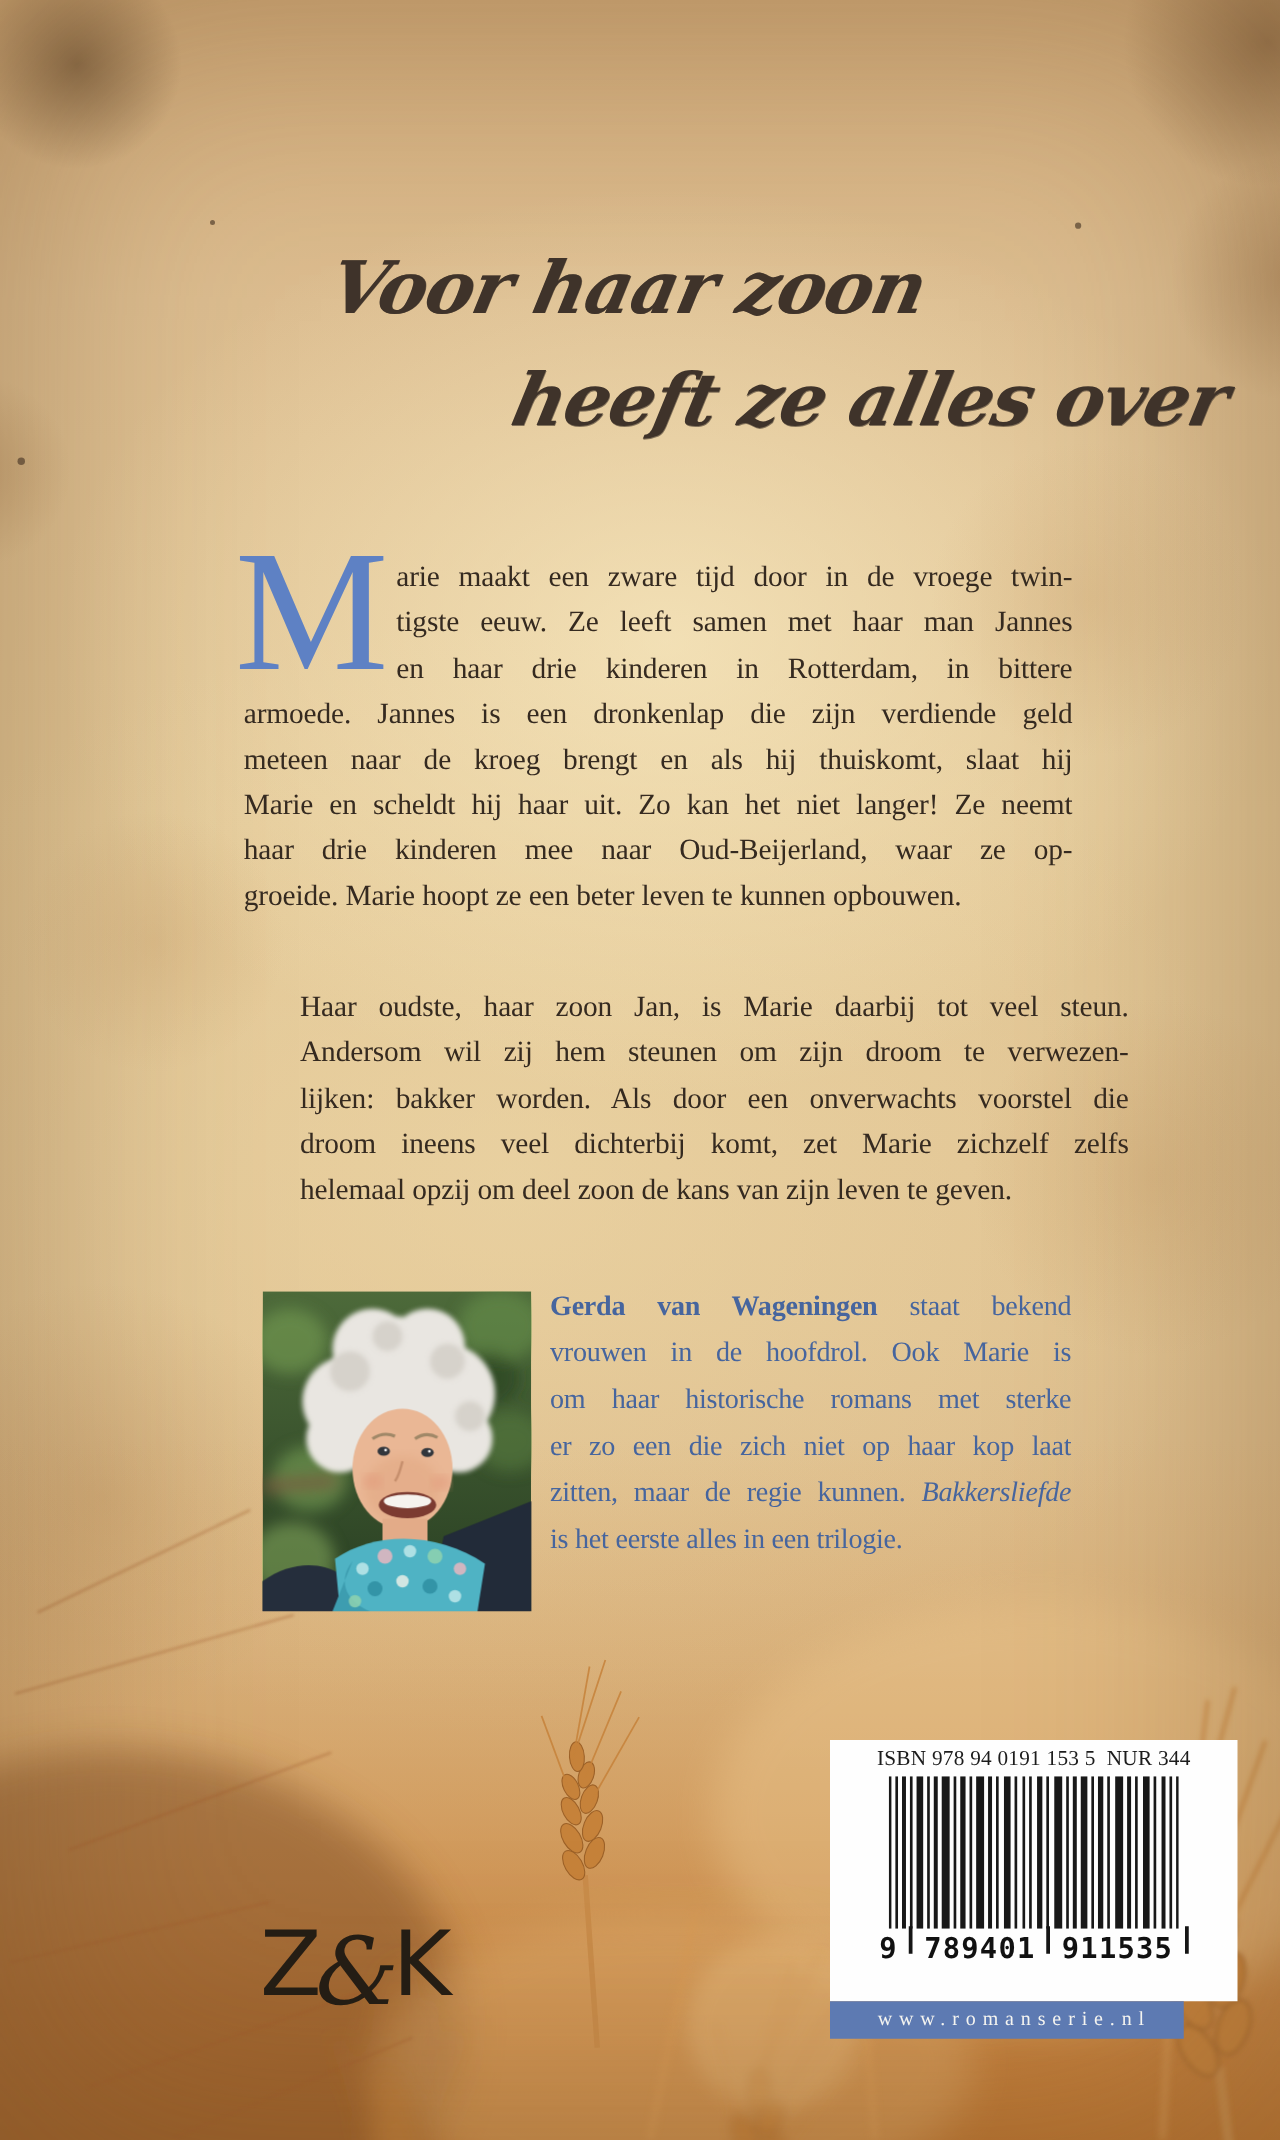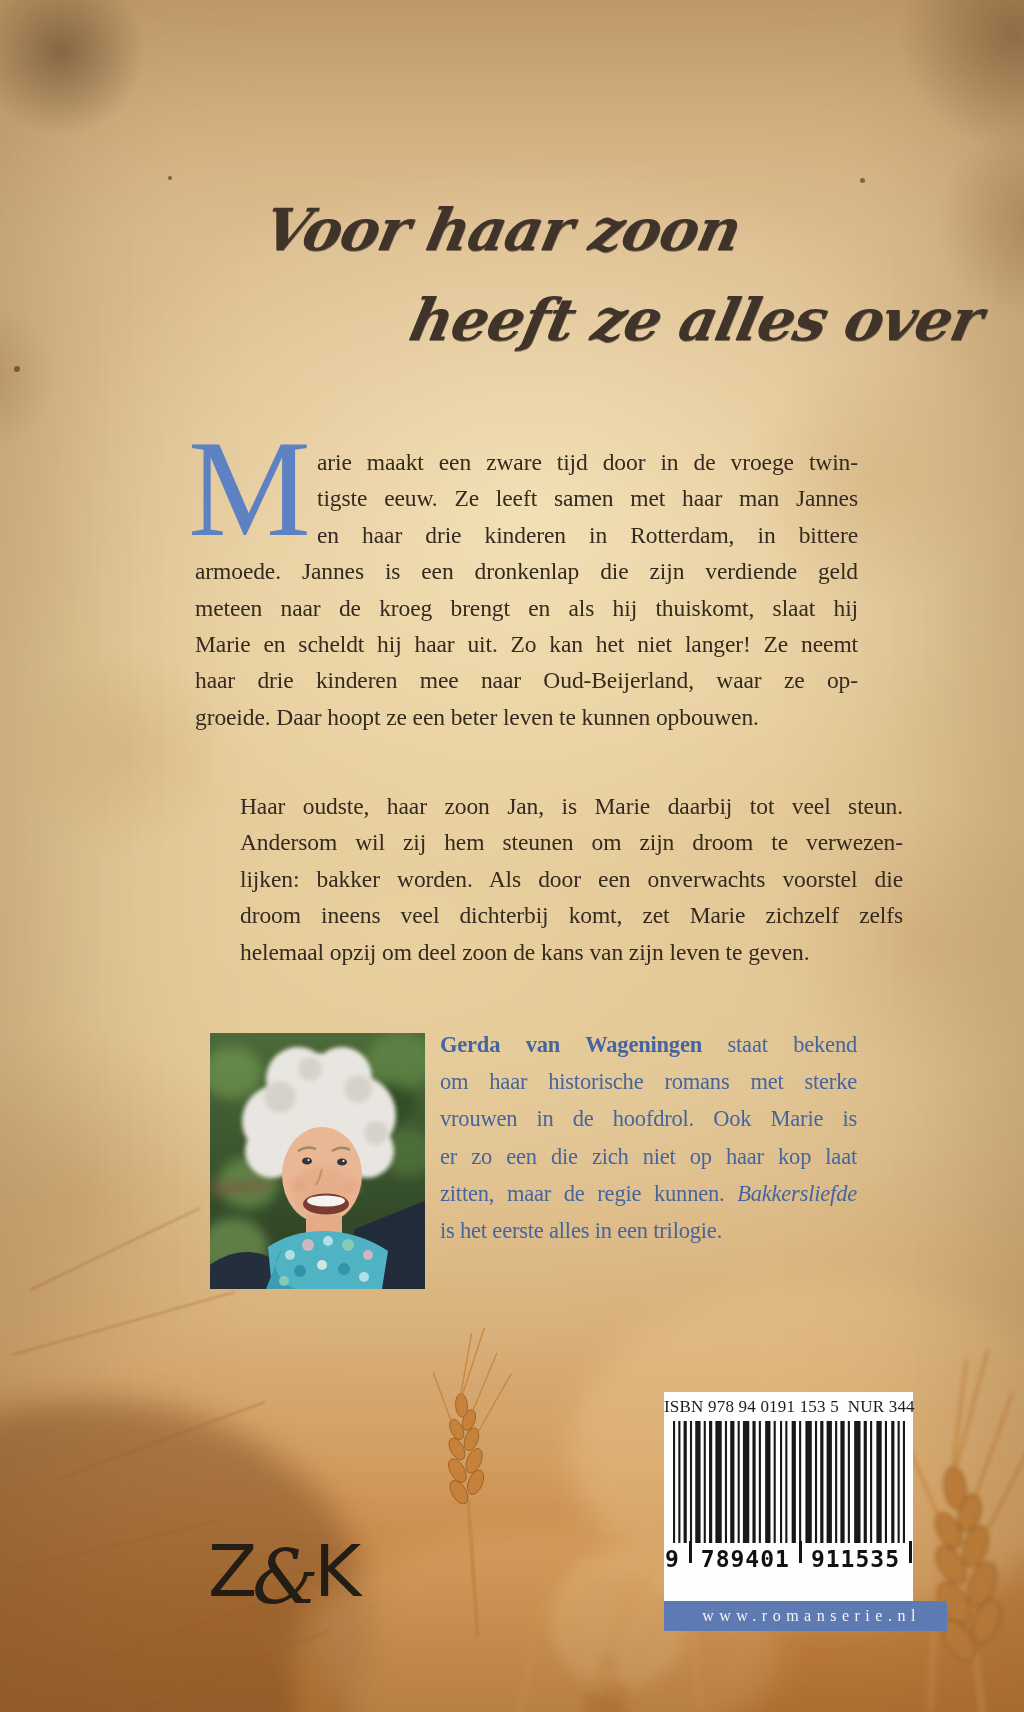--- a/index.html
+++ b/index.html
@@ -63,21 +63,21 @@
   #bio .jline{height:37.2px;line-height:37.2px;font-size:22.5px;color:#46659e;letter-spacing:-0.2px;}
 
   
   #photo{position:absolute;left:210px;top:1033px;width:215px;height:256px;overflow:hidden;}
 
   
   #wheat{position:absolute;left:0;top:1150px;width:1024px;height:562px;pointer-events:none;}
 
   
   #barcode-box{
-    position:absolute;left:664px;top:1392px;width:249px;height:209px;
+    position:absolute;left:664px;top:1392px;width:326px;height:209px;
     background:#fefefe;box-sizing:border-box;padding-top:5px;
   }
   #isbn-line{
     text-align:center;font-family:"Liberation Serif", serif;font-size:17px;
     color:#1c1c1c;white-space:pre;letter-spacing:0.2px;
   }
   #bars{display:block;margin:4px auto 0 auto;width:232px;height:122px;}
   #digits-row{
     display:flex;justify-content:center;align-items:flex-end;gap:9px;
     height:30px;margin-top:-2px;
@@ -195,21 +195,21 @@
 
   <div id="dropcap">M</div>
   <div id="para1">
       <div class="jline indent">arie maakt een zware tijd door in de vroege twin-</div>
       <div class="jline indent">tigste eeuw. Ze leeft samen met haar man Jannes</div>
       <div class="jline indent">en haar drie kinderen in Rotterdam, in bittere</div>
       <div class="jline">armoede. Jannes is een dronkenlap die zijn verdiende geld</div>
       <div class="jline">meteen naar de kroeg brengt en als hij thuiskomt, slaat hij</div>
       <div class="jline">Marie en scheldt hij haar uit. Zo kan het niet langer! Ze neemt</div>
       <div class="jline">haar drie kinderen mee naar Oud-Beijerland, waar ze op-</div>
-      <div class="jline last">groeide. Daar hoopt ze een beter leven te kunnen opbouwen.</div>
+      <div class="jline last">groeide. Marie hoopt ze een beter leven te kunnen opbouwen.</div>
     </div>
   <div id="para2">
       <div class="jline">Haar oudste, haar zoon Jan, is Marie daarbij tot veel steun.</div>
       <div class="jline">Andersom wil zij hem steunen om zijn droom te verwezen-</div>
       <div class="jline">lijken: bakker worden. Als door een onverwachts voorstel die</div>
       <div class="jline">droom ineens veel dichterbij komt, zet Marie zichzelf zelfs</div>
       <div class="jline last">helemaal opzij om deel zoon de kans van zijn leven te geven.</div>
     </div>
 
   <div id="photo">
@@ -287,22 +287,22 @@
         <circle cx="112" cy="232" r="5" fill="#e8f0e8"></circle>
         <circle cx="134" cy="236" r="6" fill="#2f8fa3"></circle>
         <circle cx="154" cy="244" r="5" fill="#bfe8ea"></circle>
         <circle cx="74" cy="248" r="5" fill="#8fd3b0"></circle>
       </g>
     </svg>
   </div>
 
   <div id="bio">
       <div class="jline"><span class="b">Gerda van Wageningen</span><span> staat bekend</span></div>
+      <div class="jline">vrouwen in de hoofdrol. Ook Marie is</div>
       <div class="jline">om haar historische romans met sterke</div>
-      <div class="jline">vrouwen in de hoofdrol. Ook Marie is</div>
       <div class="jline">er zo een die zich niet op haar kop laat</div>
       <div class="jline"><span>zitten, maar de regie kunnen. </span><span class="i">Bakkersliefde</span></div>
       <div class="jline last">is het eerste alles in een trilogie.</div>
     </div>
 
   <div id="barcode-box">
     <div id="isbn-line">ISBN 978 94 0191 153 5  NUR 344</div>
     <svg id="bars" viewBox="0 0 219 118" preserveAspectRatio="none" xmlns="http://www.w3.org/2000/svg">
         <rect x="0" y="0" width="2" height="118" fill="#181818"></rect>
         <rect x="5" y="0" width="2" height="118" fill="#181818"></rect>

